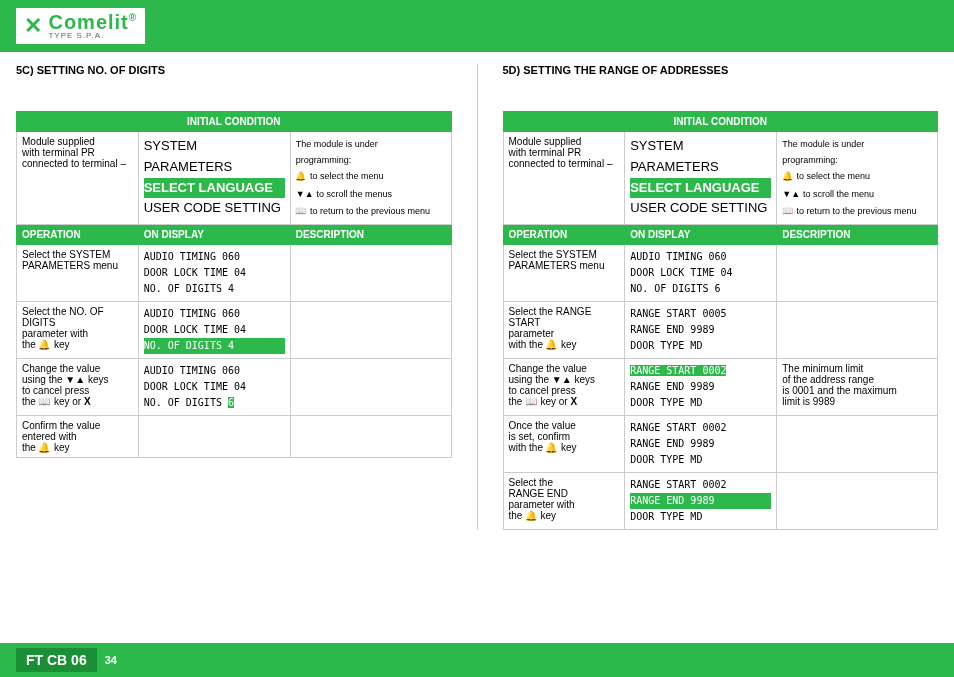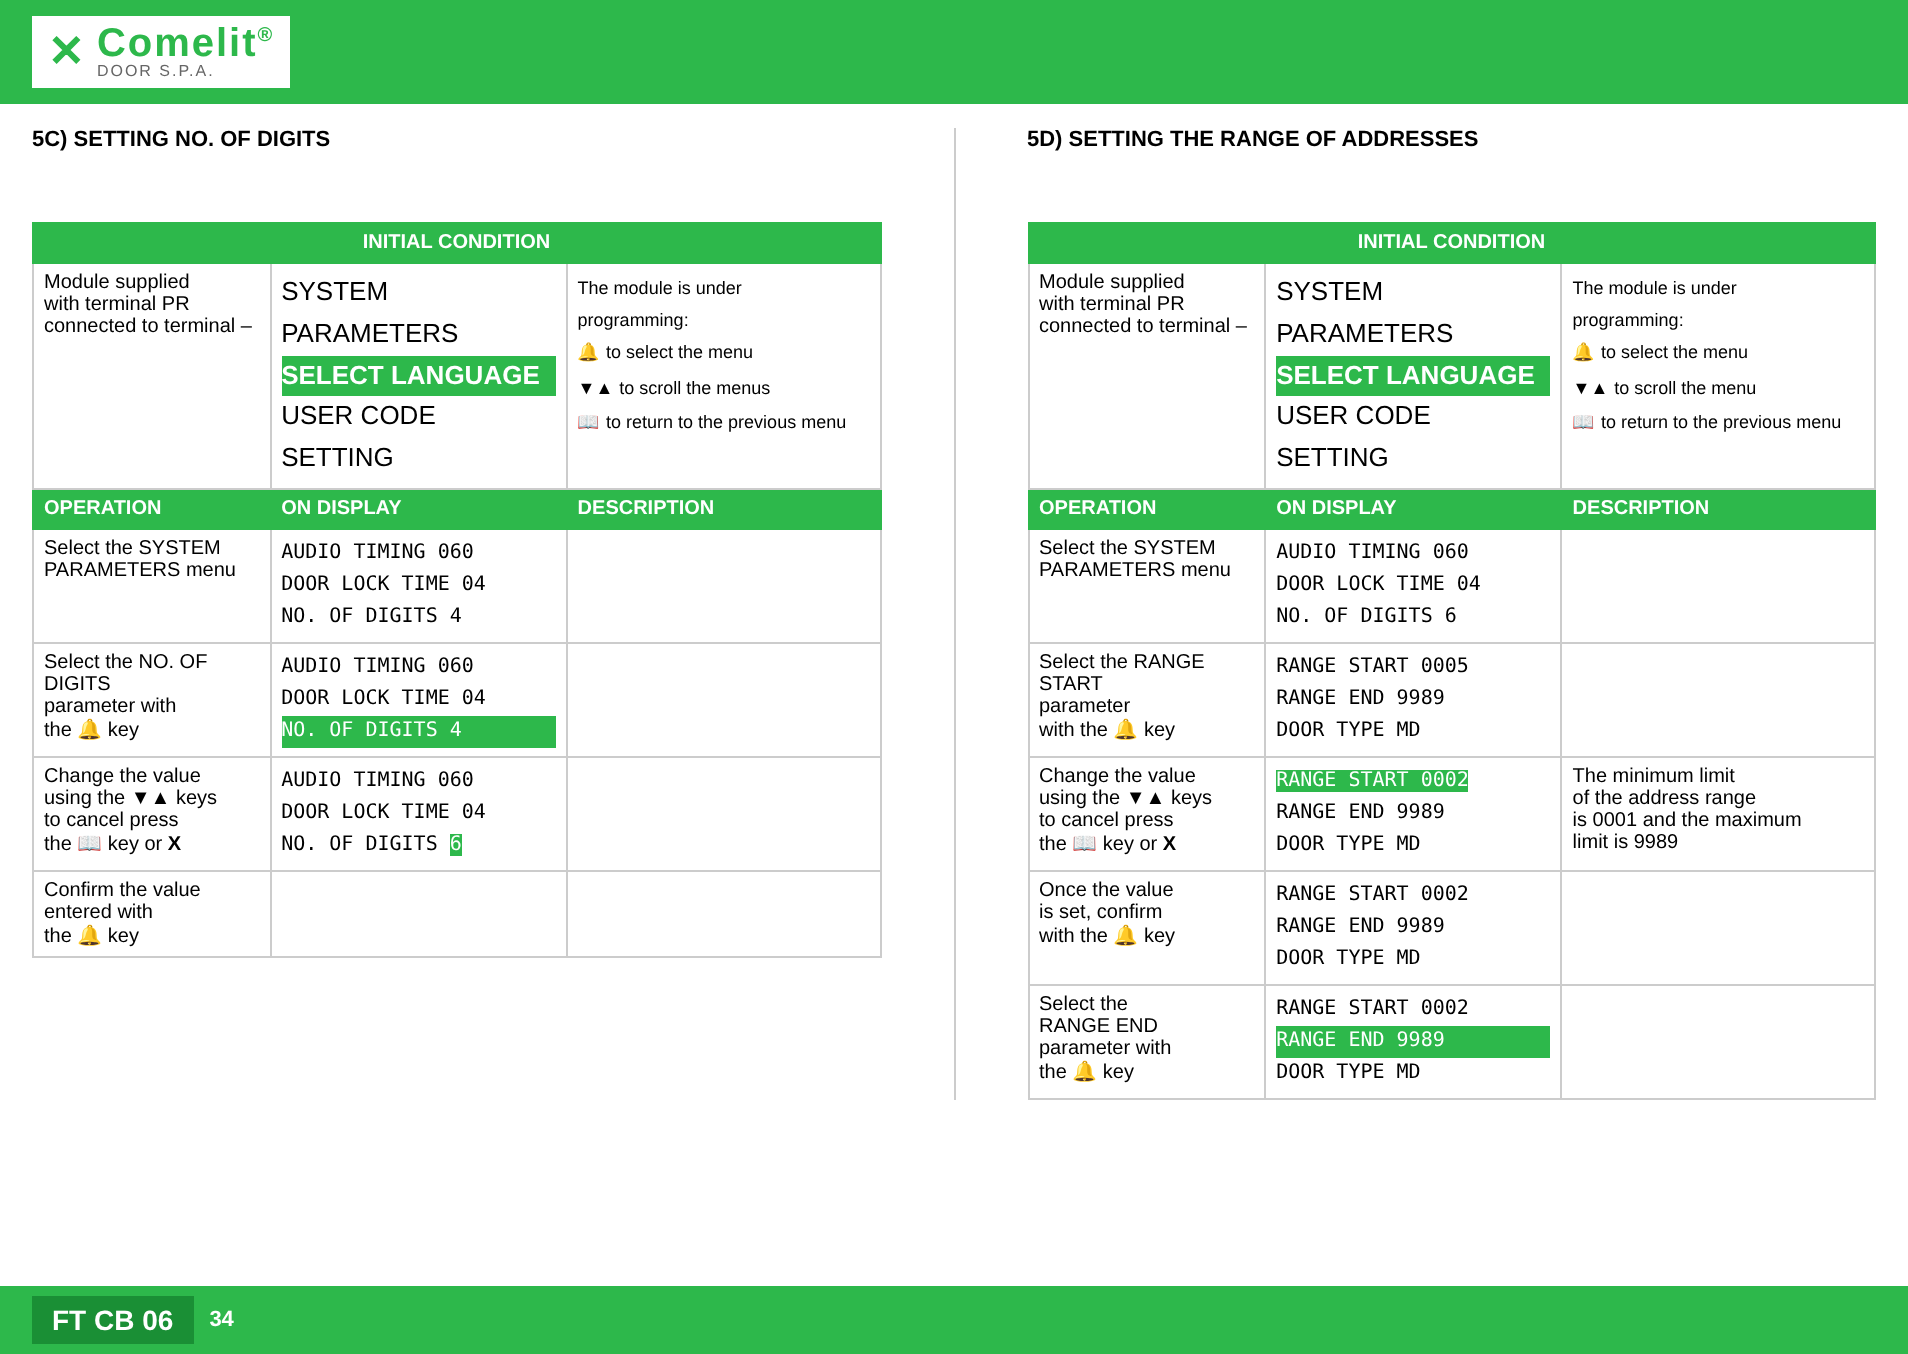--- a/index.html
+++ b/index.html
@@ -76,21 +76,21 @@
     .footer-page {
       color: #fff;
       font-size: 11px;
       font-weight: bold;
     }
 
     
     .content {
       padding: 12px 16px 50px 16px;
       display: flex;
-      gap: 32px;
+      gap: 21px;
     }
     .section {
       flex: 1;
     }
     .section-title {
       font-size: 11px;
       font-weight: bold;
       margin-bottom: 8px;
       color: #000;
     }
@@ -176,21 +176,21 @@
     }
   </style>
 </head>
 <body>
 
 <div class="header">
   <div class="logo-box">
     <div class="logo-x">✕</div>
     <div class="logo-text">
       <div class="logo-comelit">Comelit<span class="reg">®</span></div>
-      <div class="logo-group">DOOR S.P.A.</div>
+      <div class="logo-group">TYPE S.P.A.</div>
     </div>
   </div>
 </div>
 
 <div class="content">
 
   <div class="section">
     <div class="section-title">5C) SETTING NO. OF DIGITS</div>
 
     <table>

